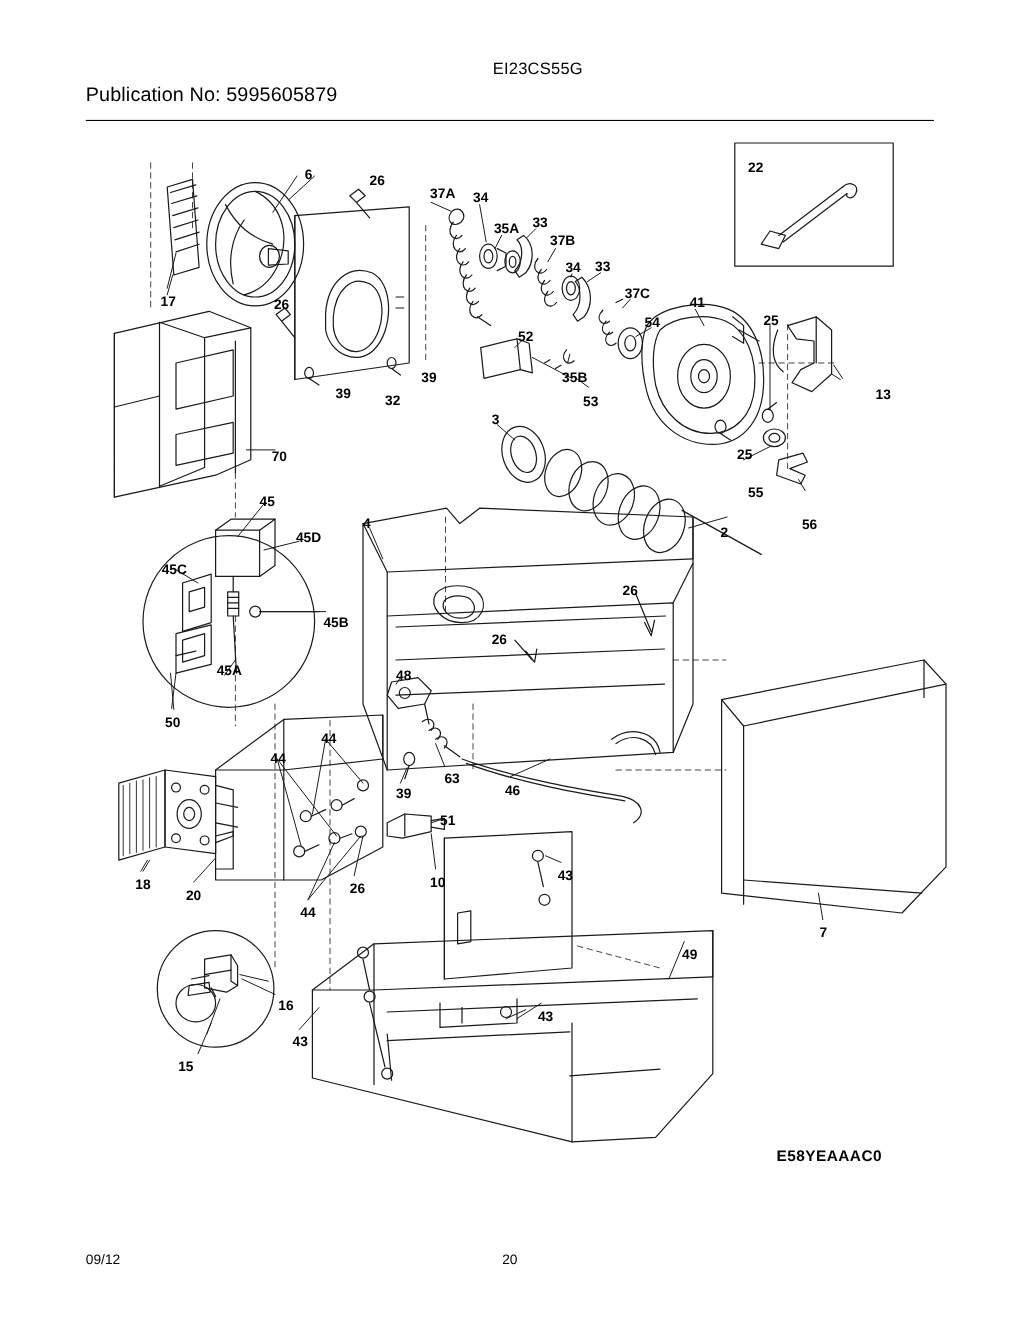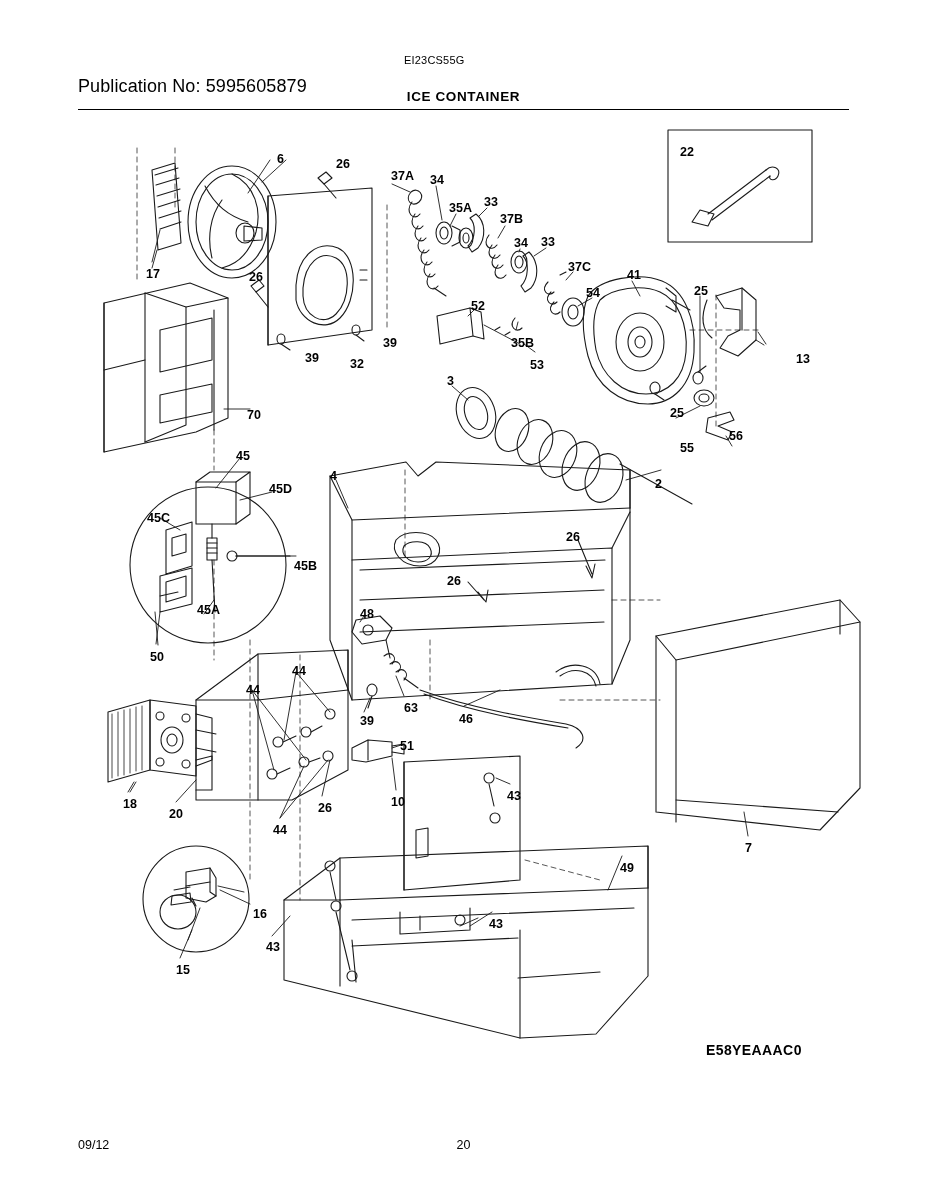--- a/index.html
+++ b/index.html
@@ -24,23 +24,23 @@
     position: absolute;
     left: 78px;
     top: 54px;
     font-size: 18px;
     letter-spacing: 0.1px;
     white-space: nowrap;
     margin-top: 22px;
   }
   .hdr-model {
     position: absolute;
-    left: 404px;
+    left: 448px;
     top: 54px;
-    font-size: 11px;
+    font-size: 15px;
     letter-spacing: 0.2px;
     white-space: nowrap;
     text-align: right;
   }
   .hdr-title {
     position: absolute;
     left: 0;
     right: 0;
     top: 89px;
     text-align: center;
@@ -94,21 +94,20 @@
     line-height: 1;
   }
 </style>
 </head>
 <body>
 
 <div class="page">
 
   <div class="hdr-pub">Publication No: 5995605879</div>
   <div class="hdr-model">EI23CS55G</div>
-  <div class="hdr-title">ICE CONTAINER</div>
   <div class="hdr-rule"></div>
 
   <svg id="art" width="927" height="1200" viewBox="0 0 927 1200">
     <g fill="none" stroke="#1a1a1a" stroke-width="1.1" stroke-linejoin="round" stroke-linecap="round">
 
       <g stroke-dasharray="5,4" stroke-width="0.9" stroke="#444">
         <path d="M137,148 L137,280"></path>
         <path d="M175,148 L175,210"></path>
         <path d="M387,205 L387,330"></path>
         <path d="M214,430 L214,470"></path>
@@ -444,21 +443,21 @@
     <div class="lbl" style="left:383px;top:337px">39</div>
     <div class="lbl" style="left:305px;top:352px">39</div>
     <div class="lbl" style="left:350px;top:358px">32</div>
     <div class="lbl" style="left:511px;top:337px">35B</div>
     <div class="lbl" style="left:530px;top:359px">53</div>
     <div class="lbl" style="left:796px;top:353px">13</div>
     <div class="lbl" style="left:447px;top:375px">3</div>
     <div class="lbl" style="left:670px;top:407px">25</div>
     <div class="lbl" style="left:247px;top:409px">70</div>
     <div class="lbl" style="left:680px;top:442px">55</div>
-    <div class="lbl" style="left:729px;top:430px">56</div>
+    <div class="lbl" style="left:729px;top:471px">56</div>
     <div class="lbl" style="left:236px;top:450px">45</div>
     <div class="lbl" style="left:330px;top:470px">4</div>
     <div class="lbl" style="left:269px;top:483px">45D</div>
     <div class="lbl" style="left:655px;top:478px">2</div>
     <div class="lbl" style="left:147px;top:512px">45C</div>
     <div class="lbl" style="left:566px;top:531px">26</div>
     <div class="lbl" style="left:294px;top:560px">45B</div>
     <div class="lbl" style="left:447px;top:575px">26</div>
     <div class="lbl" style="left:197px;top:604px">45A</div>
     <div class="lbl" style="left:150px;top:651px">50</div>
@@ -473,20 +472,20 @@
     <div class="lbl" style="left:169px;top:808px">20</div>
     <div class="lbl" style="left:318px;top:802px">26</div>
     <div class="lbl" style="left:391px;top:796px">10</div>
     <div class="lbl" style="left:507px;top:790px">43</div>
     <div class="lbl" style="left:273px;top:824px">44</div>
     <div class="lbl" style="left:745px;top:842px">7</div>
     <div class="lbl" style="left:620px;top:862px">49</div>
     <div class="lbl" style="left:253px;top:908px">16</div>
     <div class="lbl" style="left:489px;top:918px">43</div>
     <div class="lbl" style="left:266px;top:941px">43</div>
-    <div class="lbl" style="left:176px;top:964px">15</div>
+    <div class="lbl" style="left:162px;top:964px">15</div>
   </div>
 
   <div class="diagram-code">E58YEAAAC0</div>
 
   <div class="ftr-date">09/12</div>
   <div class="ftr-page">20</div>
 </div>
 
 </body></html>

